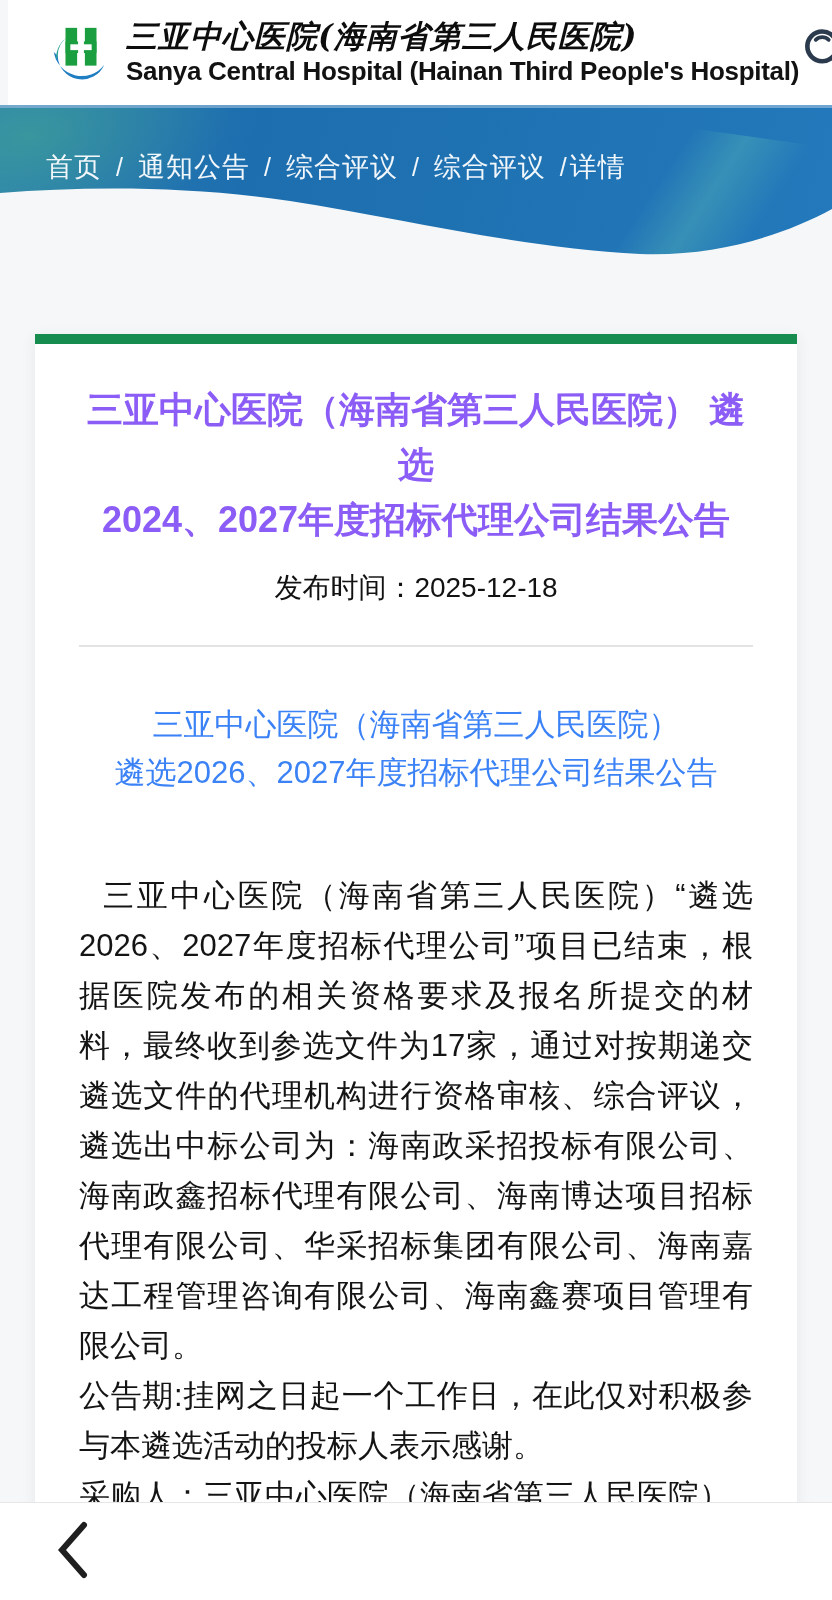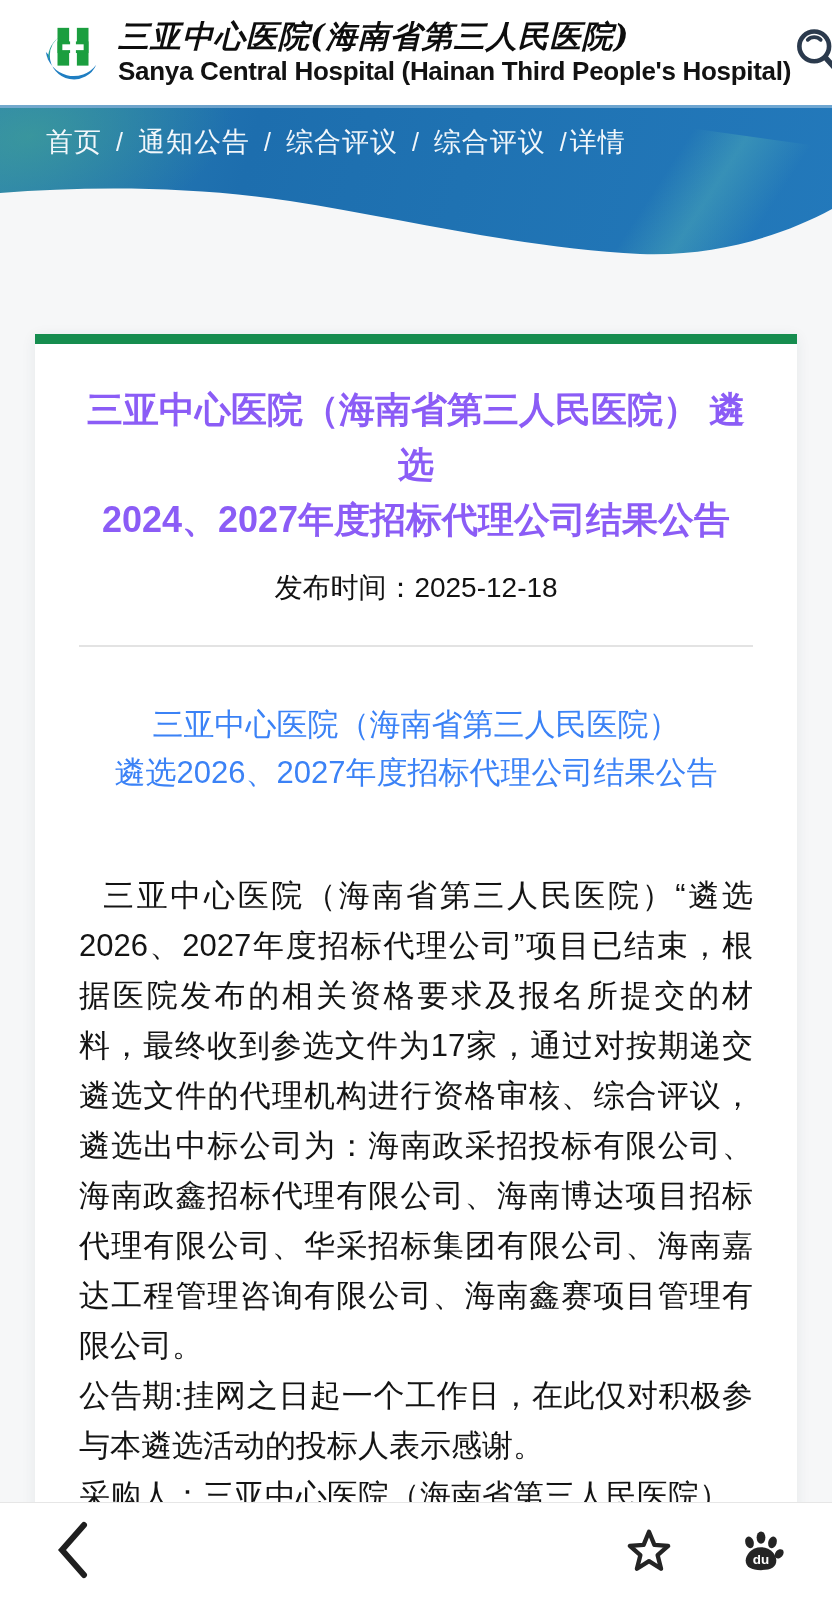--- a/index.html
+++ b/index.html
@@ -14,20 +14,21 @@
 
   
   .header {
     height:105px;
     background:#ffffff;
     display:flex;
     align-items:center;
     padding:0 46px 0 42px;
     position:relative;
     z-index:3;
+    margin-left:8px;
   }
   .logo { width:62px; height:62px; flex:0 0 auto; margin-top:2px; }
   .brand { margin-left:14px; line-height:1.1; }
   .brand-zh {
     font-family:"DejaVu Serif", serif;
     font-weight:700;
     font-style:italic;
     font-size:31px;
     color:#0d0d0d;
     letter-spacing:1px;
@@ -58,21 +59,21 @@
     background:radial-gradient(ellipse at 30% 30%, rgba(70,170,140,0.55), rgba(70,170,140,0) 65%);
     transform:rotate(-12deg);
   }
   .banner-teal-2 {
     position:absolute; left:470px; top:20px; width:420px; height:260px;
     background:linear-gradient(115deg, rgba(110,210,180,0) 38%, rgba(110,210,180,0.28) 48%, rgba(110,210,180,0) 60%);
     transform:rotate(8deg);
   }
   .banner-wave { position:absolute; left:0; top:0; width:832px; height:160px; display:block; }
   .breadcrumb {
-    position:absolute; left:46px; top:16px;
+    position:absolute; left:46px; top:41px;
     display:flex; align-items:center;
     font-size:27px; color:#f2f7fb; letter-spacing:1px;
     z-index:2;
   }
   .crumb { cursor:pointer; }
   .crumb-sep { margin:0 14px; font-size:25px; }
   .crumb-sep.tight { margin-right:2px; }
 
   
   .content-area { position:relative; z-index:1; }
@@ -211,32 +212,13 @@
     </div>
   </div>
 </div>
 
 <div class="bottom-bar">
   <button class="icon-btn" aria-label="back">
     <svg viewBox="0 0 34 60" width="34" height="60" fill="none" stroke="#1f1f1f">
       <polyline points="28,5 6,30 28,55" stroke-width="6" stroke-linecap="round" stroke-linejoin="miter"></polyline>
     </svg>
   </button>
-  <div class="bottom-right">
-    <button class="icon-btn" aria-label="favorite">
-      <svg viewBox="0 0 48 48" width="46" height="46" fill="none" stroke="#242424">
-        <path d="M24 5 L29.6 18.6 L44 19.8 L33 29.4 L36.6 43.6 L24 35.6 L11.4 43.6 L15 29.4 L4 19.8 L18.4 18.6 Z" stroke-width="4.5" stroke-linejoin="round"></path>
-      </svg>
-    </button>
-    <button class="icon-btn" aria-label="baidu">
-      <svg viewBox="0 0 48 48" width="46" height="46">
-        <g fill="#242424">
-          <ellipse cx="12" cy="16" rx="4.4" ry="6.2" transform="rotate(-18 12 16)"></ellipse>
-          <ellipse cx="24" cy="11" rx="4.6" ry="6.4"></ellipse>
-          <ellipse cx="36" cy="16" rx="4.4" ry="6.2" transform="rotate(18 36 16)"></ellipse>
-          <ellipse cx="43" cy="28" rx="4" ry="5.4" transform="rotate(40 43 28)"></ellipse>
-          <path d="M24 21 C14 21 8 29 8 35 C8 42 14 45 24 45 C34 45 40 42 40 35 C40 29 34 21 24 21 Z"></path>
-        </g>
-        <text x="24" y="39" text-anchor="middle" font-size="14" font-weight="bold" fill="#ffffff" font-family="Liberation Sans, sans-serif">du</text>
-      </svg>
-    </button>
-  </div>
 </div>
 
 </body></html>

